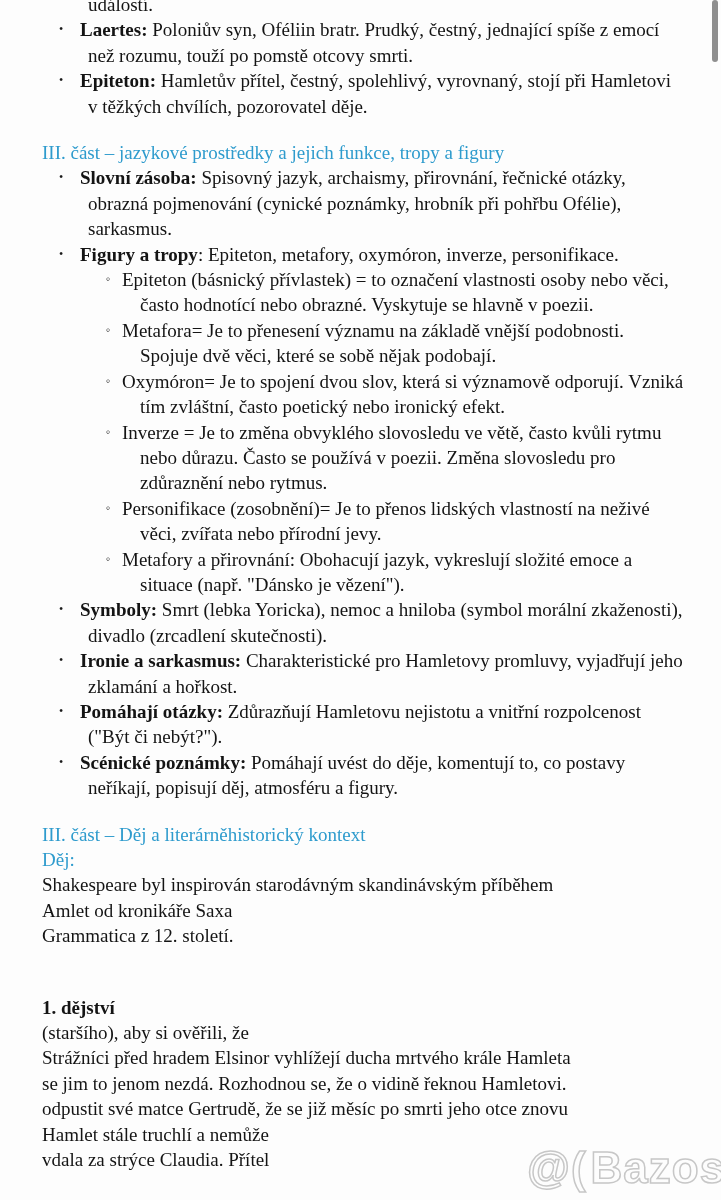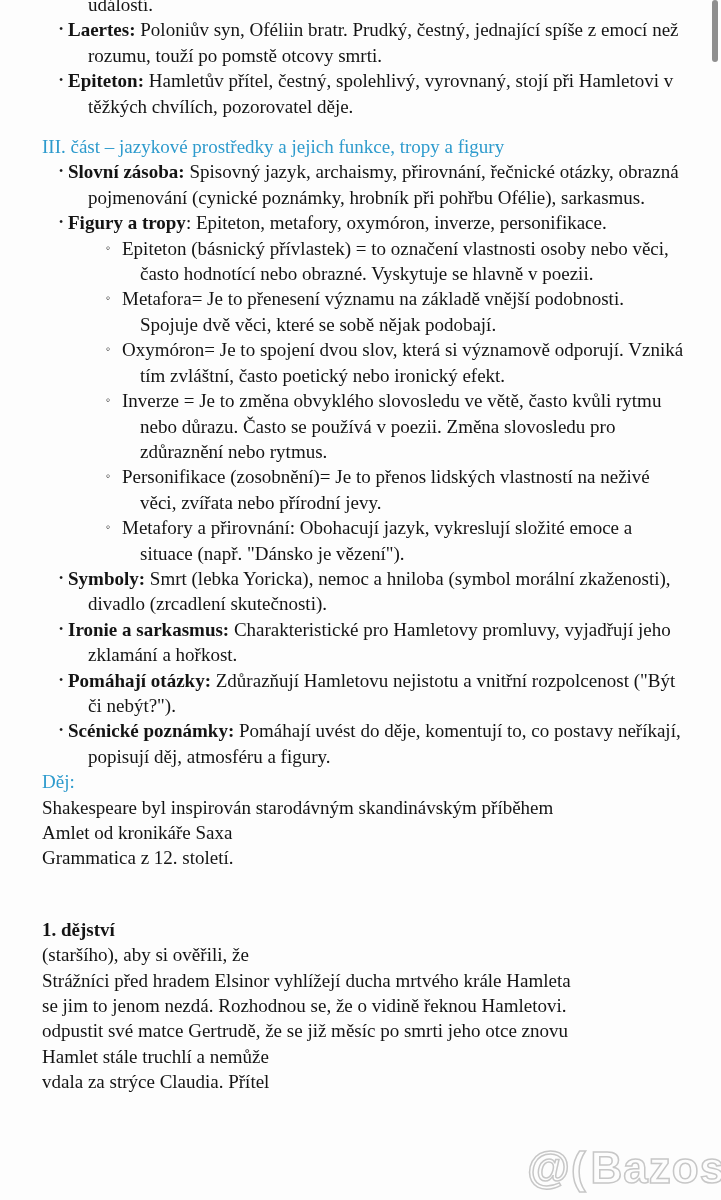--- a/index.html
+++ b/index.html
@@ -14,32 +14,32 @@
     position: absolute;
     left: 0; top: -8px;
     width: 721px;
     box-sizing: border-box;
     padding: 0 36px 0 42px;
     font-size: 19px;
     line-height: 25.4px;
     color: #141414;
   }
   .h    { color: #2e9bcd; }
-  .gap  { margin-top: 15px; }
+  .gap  { margin-top: 21px; }
   .cont1{ padding-left: 46px; }
   .b1   { position: relative; padding-left: 46px; text-indent: -20px; }
   .b2   { position: relative; padding-left: 98px; text-indent: -18px; }
   .b1 > .marker, .b2 > .marker {
     position: absolute; top: 0; text-indent: 0;
     font-size: 12px; color: #1a1a1a;
   }
   .b1 > .marker { left: 17px; }
   .b2 > .marker { left: 64px; font-size: 12.5px; }
   .pb { font-weight: bold; margin-top: 46px; }
-  b   { font-weight: bold; }
+  b   { font-weight: bold; margin-left: 12px; }
   .scroll-thumb {
     position: absolute; top: 0; right: 3px;
     width: 6px; height: 62px;
     background: #8f8f8f;
     border-radius: 3px;
   }
   .watermark {
     position: absolute;
     top: 1146px; left: 527px;
     white-space: nowrap;
@@ -67,20 +67,21 @@
     <div class="b2"><span class="marker">◦</span>Epiteton (básnický přívlastek) = to označení vlastnosti osoby nebo věci, často hodnotící nebo obrazné. Vyskytuje se hlavně v poezii.</div>
     <div class="b2"><span class="marker">◦</span>Metafora= Je to přenesení významu na základě vnější podobnosti. Spojuje dvě věci, které se sobě nějak podobají.</div>
     <div class="b2"><span class="marker">◦</span>Oxymóron= Je to spojení dvou slov, která si významově odporují. Vzniká tím zvláštní, často poetický nebo ironický efekt.</div>
     <div class="b2"><span class="marker">◦</span>Inverze = Je to změna obvyklého slovosledu ve větě, často kvůli rytmu nebo důrazu. Často se používá v poezii. Změna slovosledu pro zdůraznění nebo rytmus.</div>
     <div class="b2"><span class="marker">◦</span>Personifikace (zosobnění)= Je to přenos lidských vlastností na neživé věci, zvířata nebo přírodní jevy.</div>
     <div class="b2"><span class="marker">◦</span>Metafory a přirovnání: Obohacují jazyk, vykreslují složité emoce a situace (např. "Dánsko je vězení").</div>
     <div class="b1"><span class="marker">•</span><b>Symboly:</b> Smrt (lebka Yoricka), nemoc a hniloba (symbol morální zkaženosti), divadlo (zrcadlení skutečnosti).</div>
     <div class="b1"><span class="marker">•</span><b>Ironie a sarkasmus:</b> Charakteristické pro Hamletovy promluvy, vyjadřují jeho zklamání a hořkost.</div>
     <div class="b1"><span class="marker">•</span><b>Pomáhají otázky:</b> Zdůrazňují Hamletovu nejistotu a vnitřní rozpolcenost ("Být či nebýt?").</div>
     <div class="b1"><span class="marker">•</span><b>Scénické poznámky:</b> Pomáhají uvést do děje, komentují to, co postavy neříkají, popisují děj, atmosféru a figury.</div>
+    <div class="h h gap">III. část – Děj a literárněhistorický kontext</div>
     <div class="h h">Děj:</div>
     <div class="p">Shakespeare byl inspirován starodávným skandinávským příběhem</div>
     <div class="p">Amlet od kronikáře Saxa</div>
     <div class="p">Grammatica z 12. století.</div>
     <div class="pb">1. dějství</div>
     <div class="p">(staršího), aby si ověřili, že</div>
     <div class="p">Strážníci před hradem Elsinor vyhlížejí ducha mrtvého krále Hamleta</div>
     <div class="p">se jim to jenom nezdá. Rozhodnou se, že o vidině řeknou Hamletovi.</div>
     <div class="p">odpustit své matce Gertrudě, že se již měsíc po smrti jeho otce znovu</div>
     <div class="p">Hamlet stále truchlí a nemůže</div>

